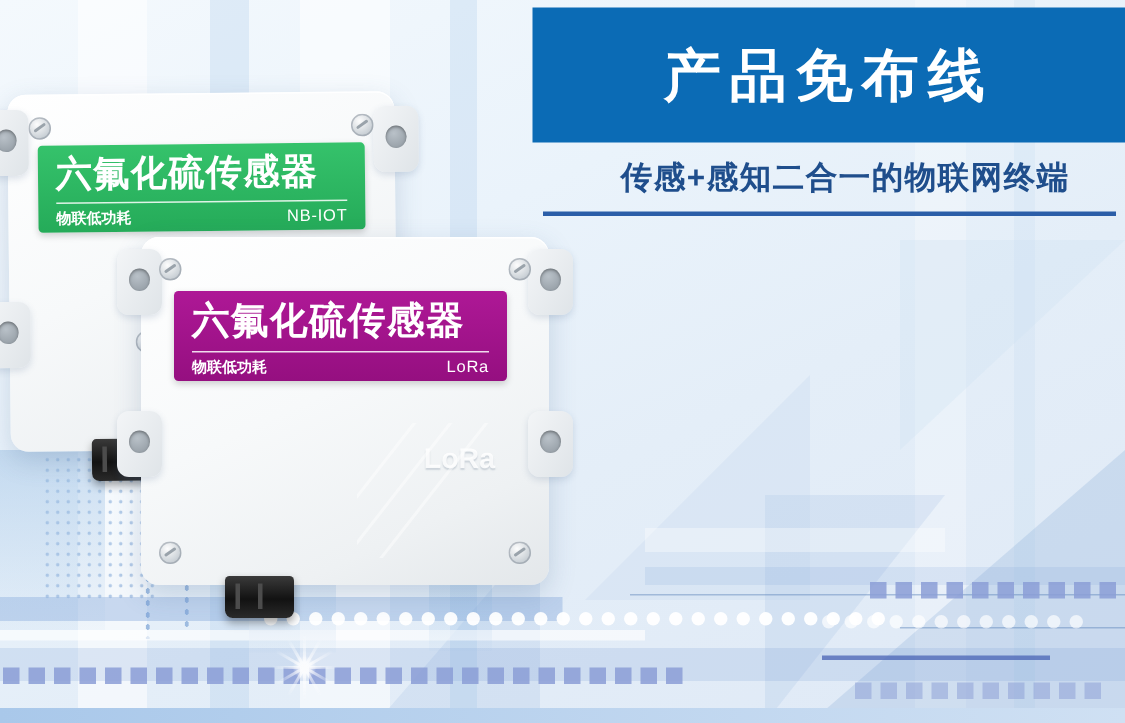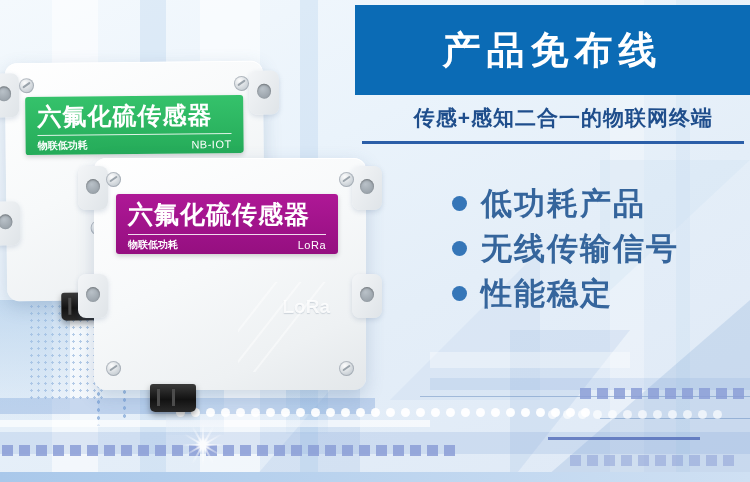--- a/index.html
+++ b/index.html
@@ -299,28 +299,14 @@
 
   <div class="headline">
     <span>产品免布线</span>
   </div>
 
   <div class="subtitle">
     <span>传感+感知二合一的物联网终端</span>
   </div>
   <div class="subrule"></div>
 
-  <div class="bullets">
-    <div class="bullet">
-      <span class="dot"></span>
-      <span class="txt">低功耗产品</span>
-    </div>
-    <div class="bullet">
-      <span class="dot"></span>
-      <span class="txt">无线传输信号</span>
-    </div>
-    <div class="bullet">
-      <span class="dot"></span>
-      <span class="txt">性能稳定</span>
-    </div>
-  </div>
 
 </div>
 
 </body></html>

